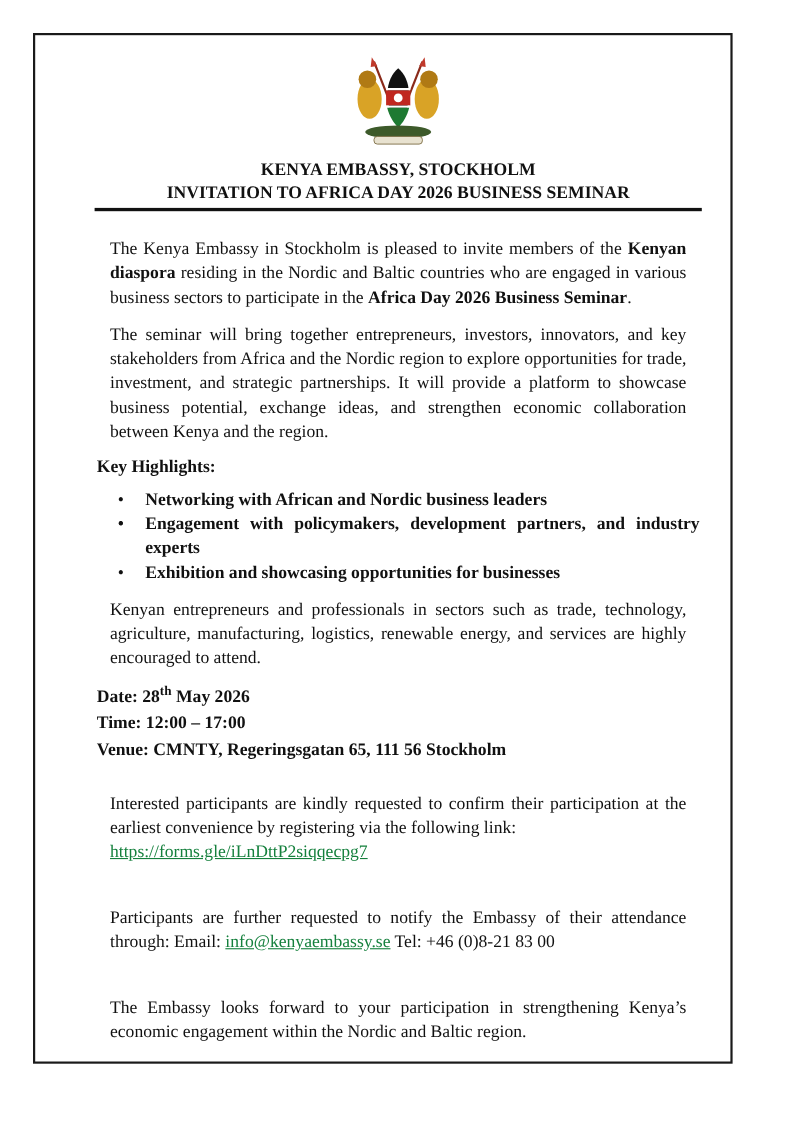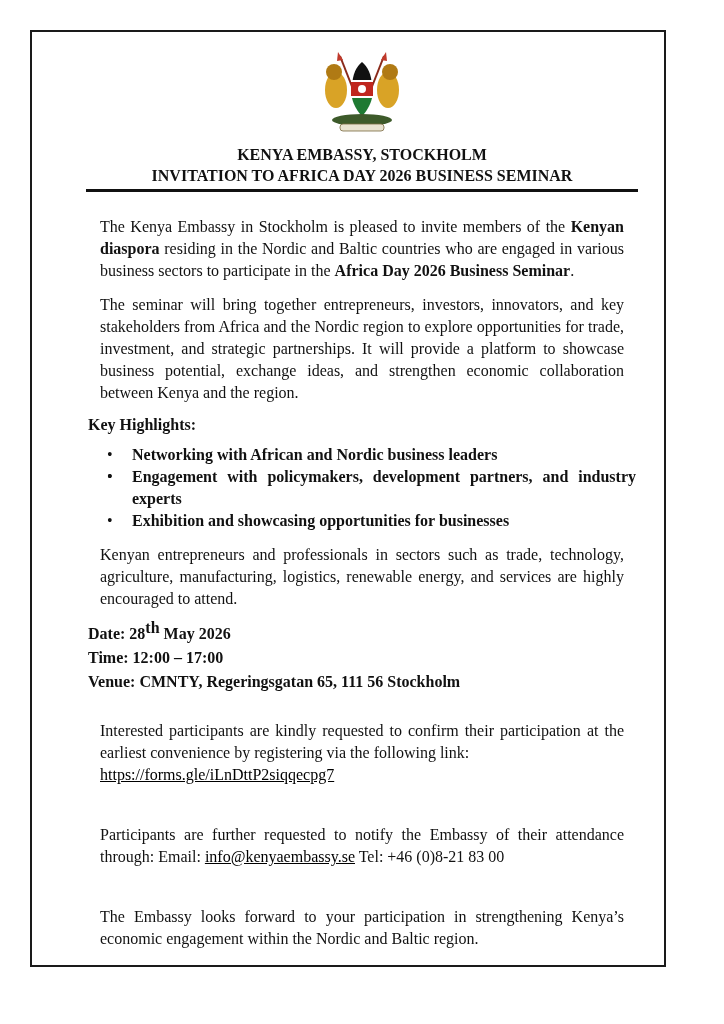--- a/index.html
+++ b/index.html
@@ -13,23 +13,23 @@
     .rule { position: absolute; left: 86px; top: 189px; width: 552px; height: 3px; background: #111; }
     .body { position: absolute; left: 88px; top: 204px; width: 548px; font-size: 16px; line-height: 22px; }
     p { margin: 12px; text-align: justify; }
     .p1 { margin-bottom: 10px; }
     .p2 { margin-bottom: 10px; }
     .head { font-weight: bold; margin: 0 0 8px 0; }
     ul { margin: 0; padding: 0; list-style: none; }
     ul li { position: relative; padding-left: 44px; font-weight: bold; text-align: justify; }
     ul li .bullet { position: absolute; left: 19px; top: 0; font-weight: normal; }
     .event { margin-top: 10px; font-weight: bold; line-height: 24px; }
-    .event sup { font-size: 16px; line-height: 0; }
+    .event sup { font-size: 12px; line-height: 0; }
     .gap { height: 14px; }
-    a { color: #000000; text-decoration: underline; }
+    a { color: #15803d; text-decoration: underline; }
   </style>
 </head>
 <body>
 
 <div class="frame"></div>
 
 <svg class="crest" viewBox="0 0 88 84">
 
   <line x1="22" y1="6" x2="44" y2="62" stroke="#8a2a1a" stroke-width="2"></line>
   <line x1="66" y1="6" x2="44" y2="62" stroke="#8a2a1a" stroke-width="2"></line>

